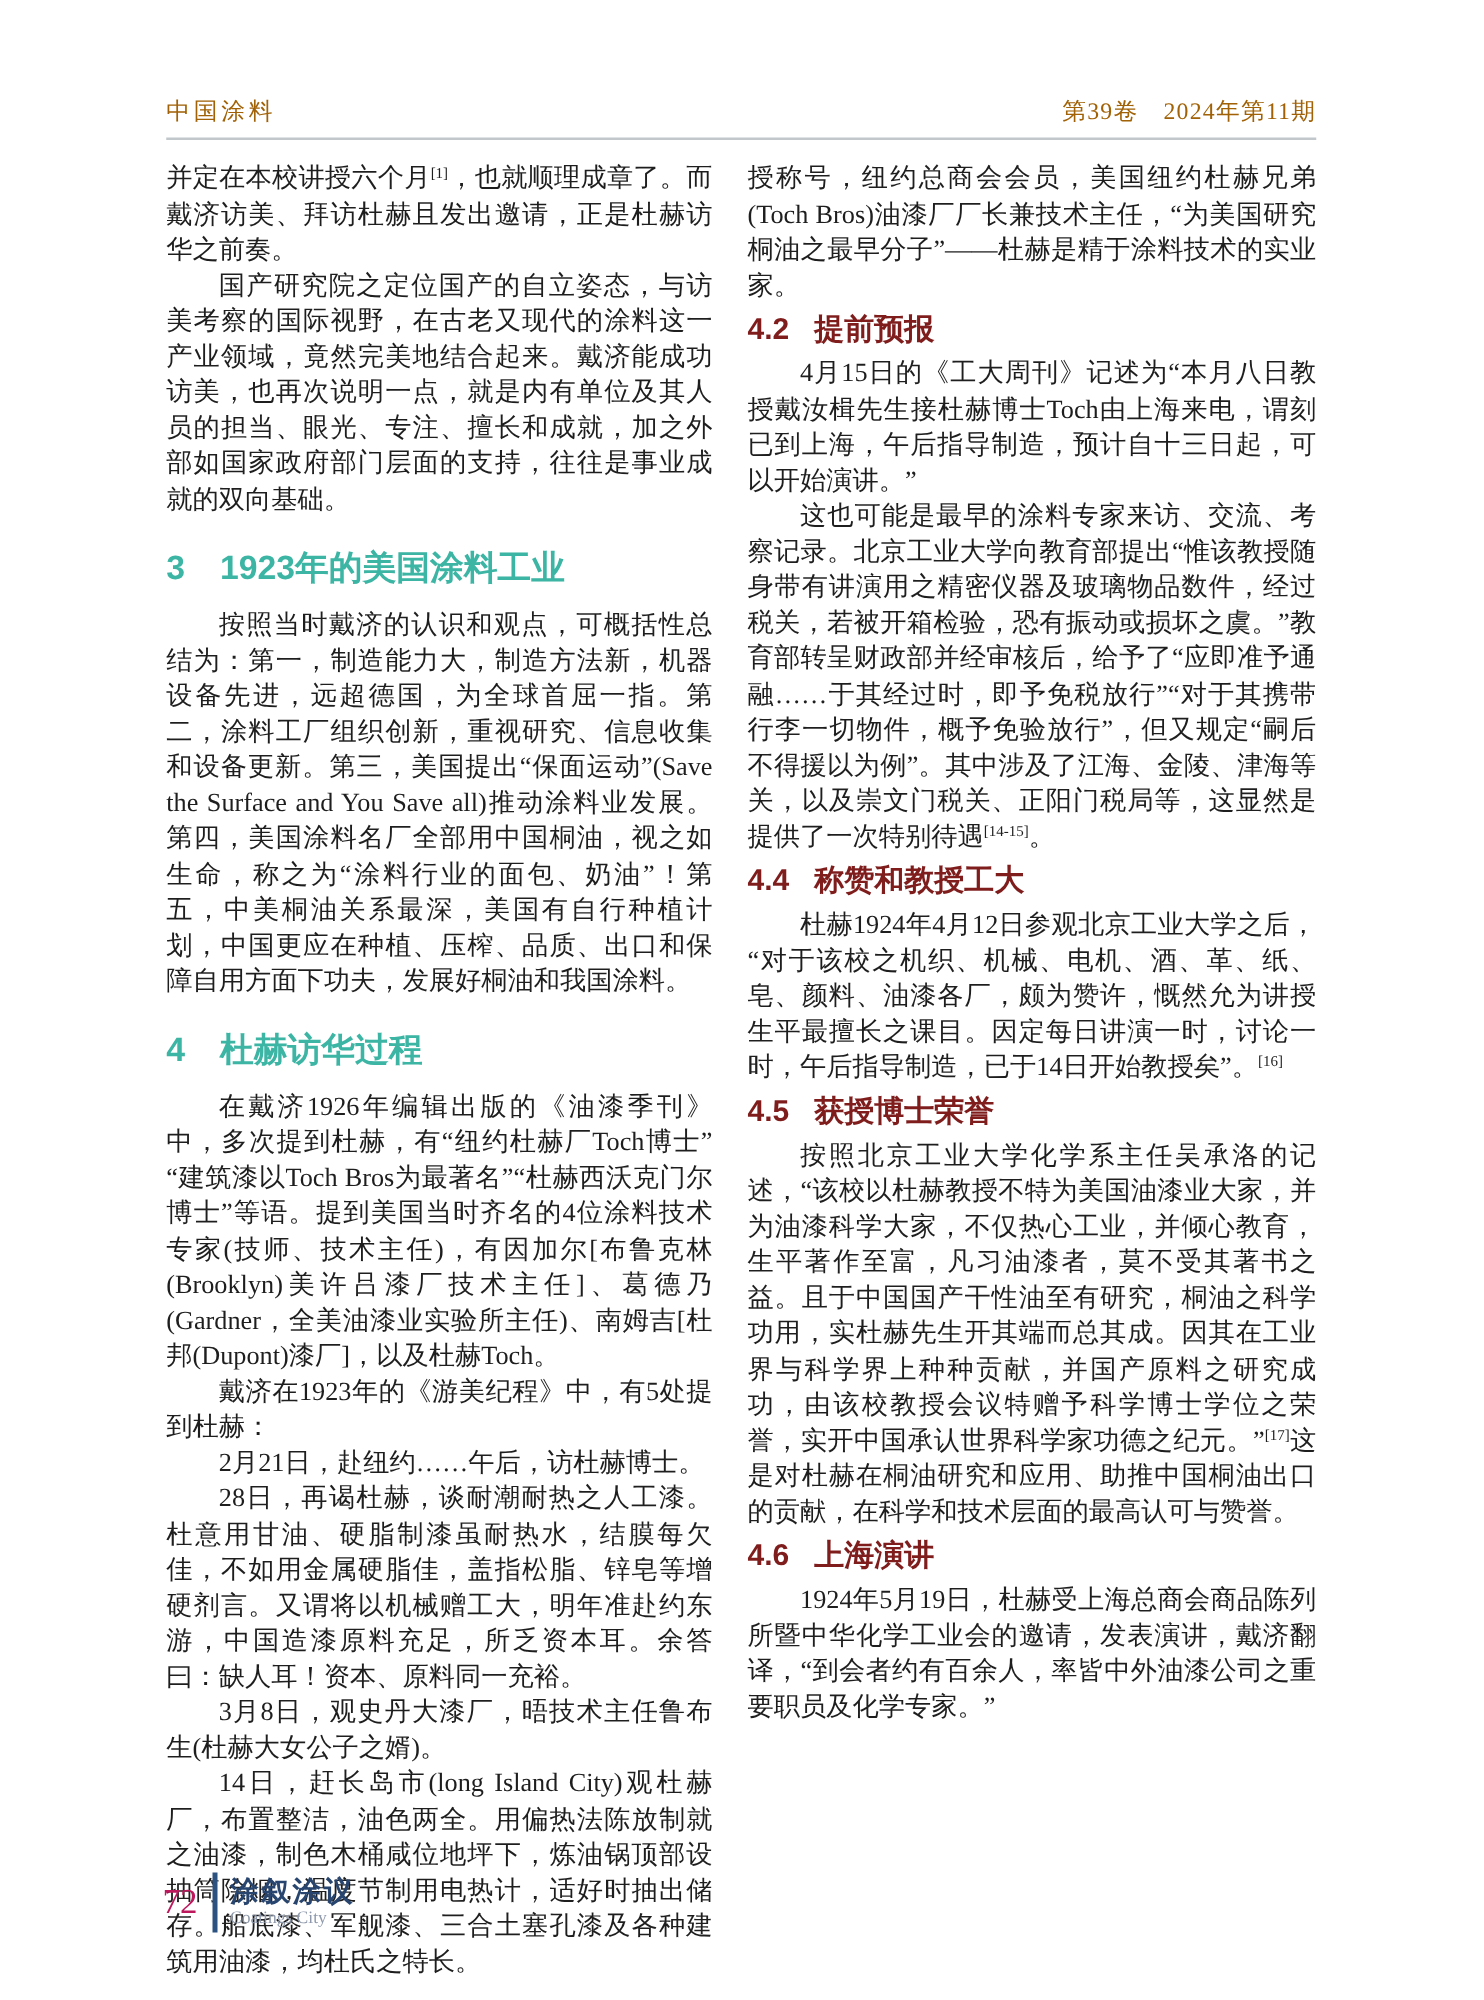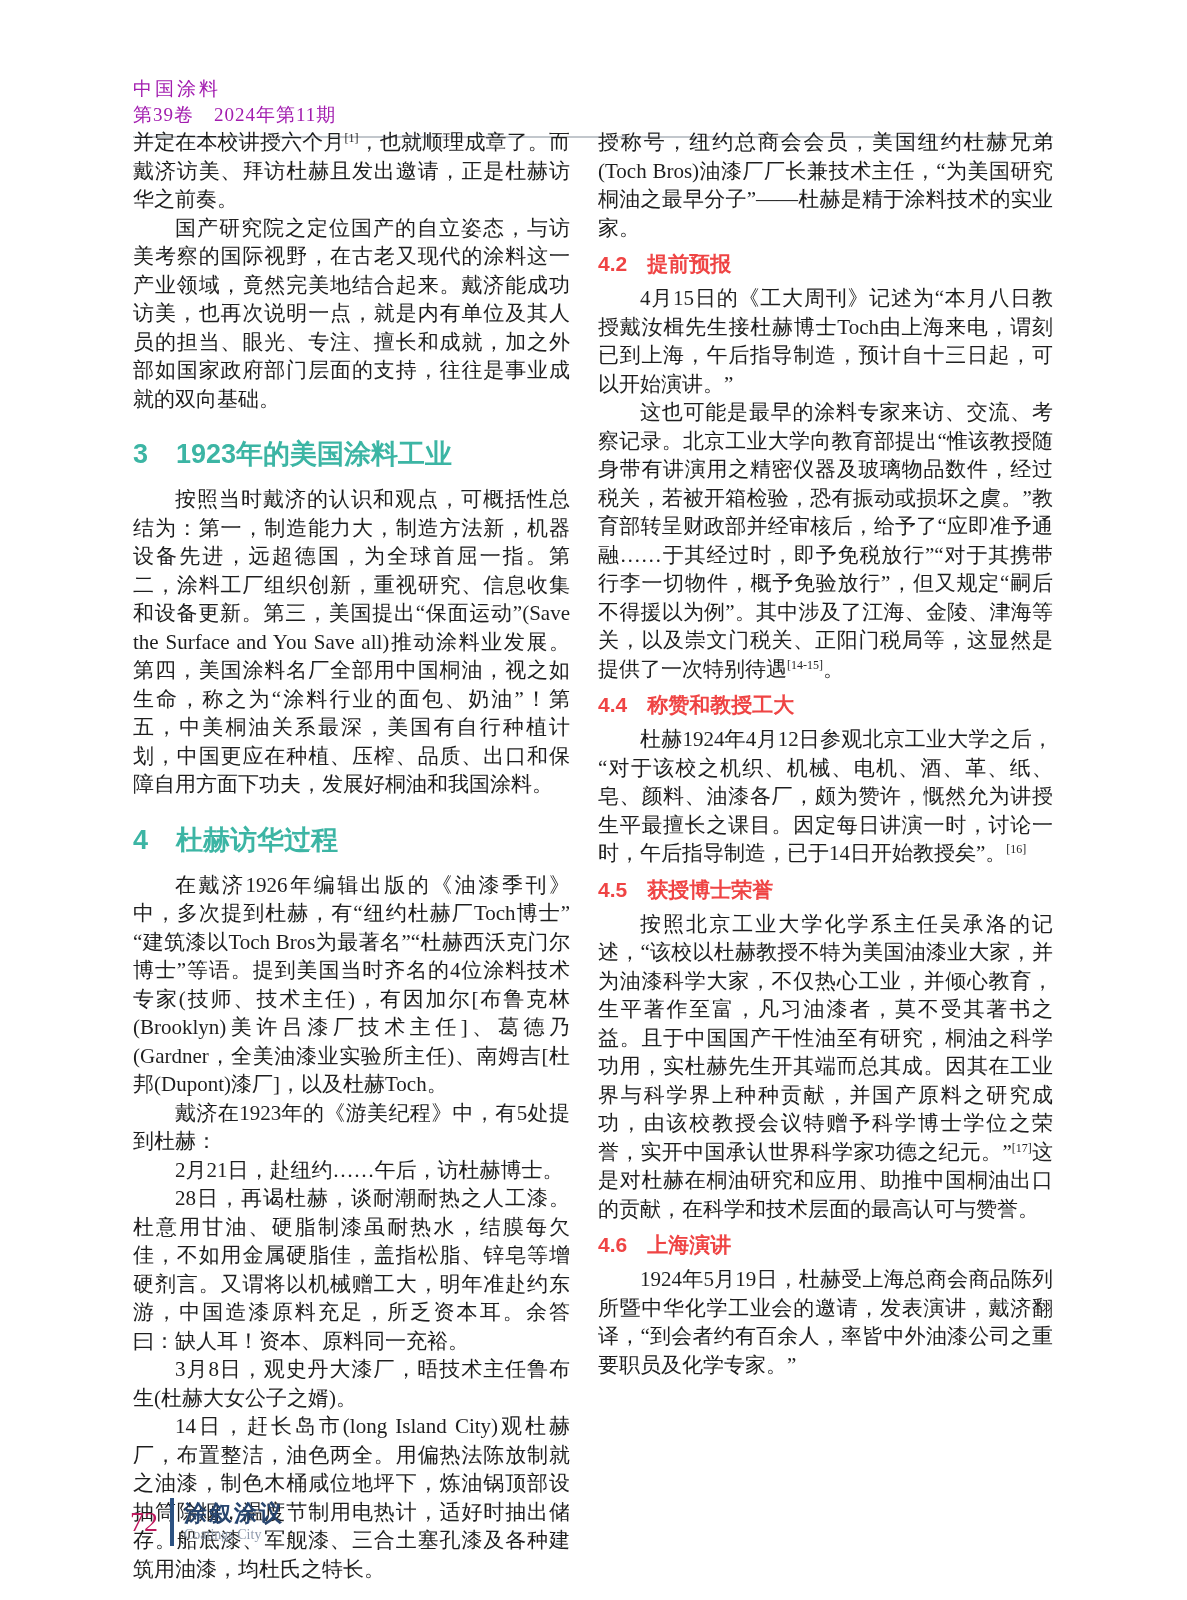--- a/index.html
+++ b/index.html
@@ -7,27 +7,26 @@
     position:relative;
     width:1187px;height:1600px;
     background:#ffffff;
     overflow:hidden;
     font-family:"Liberation Serif","DejaVu Serif",serif;
     color:#1e1e1e;
   }
   
   .page-header{
     position:absolute;top:76px;left:133px;width:920px;
-    display:flex;justify-content:space-between;align-items:flex-start;
+    display:flex;justify-content:space-between;align-items:center;
     padding-bottom:8px;
     border-bottom:2px solid #c2c7cc;
-    color:#a21caf;
+    color:#a16207;
     font-size:19px;
     letter-spacing:3px;
-    flex-direction:column;
   }
   .page-header .issue{letter-spacing:1px;}
   
   .col{position:absolute;top:128px;}
   .col-left{left:133px;width:437px;}
   .col-right{left:598px;width:455px;}
   p.para{
     margin:0;
     font-size:21px;
     line-height:28.5px;
@@ -48,23 +47,23 @@
     font-weight:bold;
     font-size:27px;
     line-height:34px;
     color:#3cb5a4;
   }
   .h2 .h-num{margin-right:28px;}
   .h3{
     margin:7px 0 5px 0;
     font-family:"Liberation Sans","DejaVu Sans",sans-serif;
     font-weight:bold;
-    font-size:21px;
+    font-size:24px;
     line-height:30px;
-    color:#ef4444;
+    color:#7f1d1d;
   }
   .h3 .h-num{margin-right:20px;}
   
   .page-footer{
     position:absolute;left:130px;top:1498px;
     display:flex;align-items:center;
   }
   .page-num{
     font-size:28px;
     color:#be185d;

